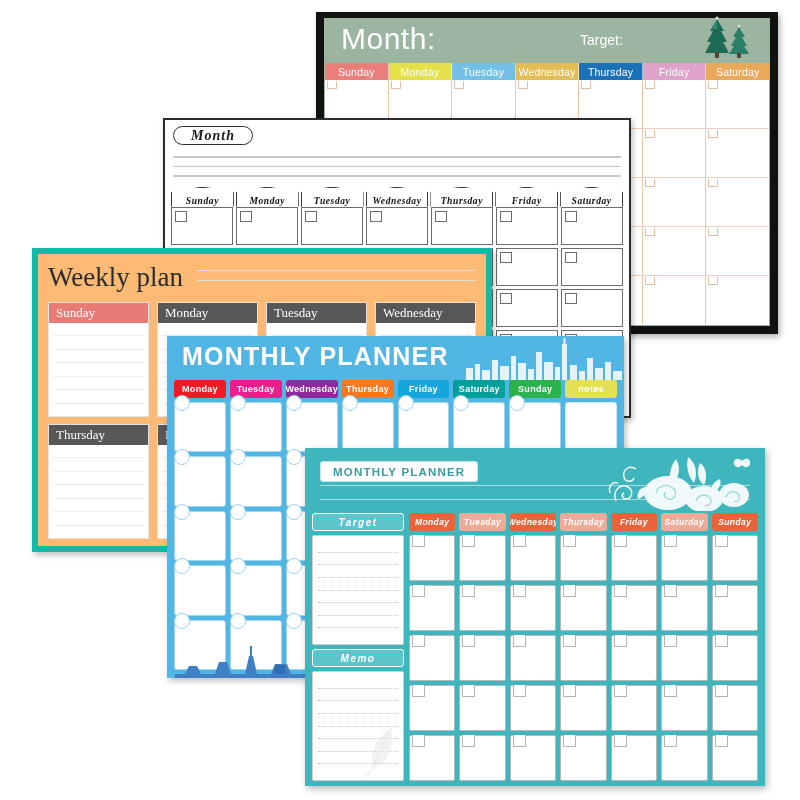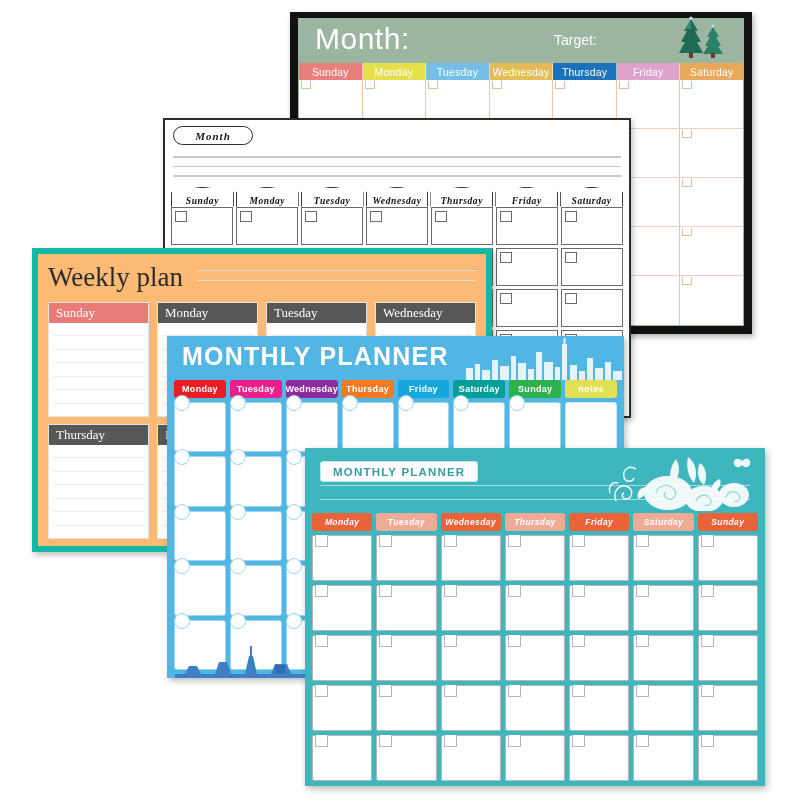--- a/index.html
+++ b/index.html
@@ -9,21 +9,21 @@
     background:#ffffff;
     font-family:"Liberation Sans", sans-serif;
     overflow:hidden;
     position:relative;
   }
   .stage{position:absolute;left:0;top:0;width:800px;height:800px;}
   .sheet{position:absolute;box-sizing:border-box;}
 
   
   #sheet-green{
-    left:290px;top:12px;width:462px;height:322px;
+    left:316px;top:12px;width:462px;height:322px;
     background:#111111;
     padding:6px 8px 8px 8px;
     box-shadow:2px 3px 6px rgba(0,0,0,.30);
   }
   #sheet-green .inner{
     width:100%;height:100%;
     background:#c6d6c4;
     box-sizing:border-box;
     display:flex;flex-direction:column;
     border:1px solid #9fb3a0;
@@ -68,21 +68,21 @@
     left:163px;top:118px;width:468px;height:300px;
     background:#ffffff;border:2px solid #2c2c2c;
     box-shadow:2px 3px 6px rgba(0,0,0,.25);
     box-sizing:border-box;
   }
   #sheet-script .pad{padding:5px 6px 0 6px;height:100%;box-sizing:border-box;display:flex;flex-direction:column;}
   .s-badge{
     width:78px;height:17px;border:1.5px solid #2f2f2f;border-radius:10px;
     display:flex;align-items:center;justify-content:center;
     font-family:"Liberation Serif", serif;font-style:italic;font-weight:700;
-    font-size:11px;color:#1a1a1a;letter-spacing:1px;margin:1px 0 3px 2px;flex:0 0 auto;
+    font-size:14px;color:#1a1a1a;letter-spacing:1px;margin:1px 0 3px 2px;flex:0 0 auto;
   }
   .s-lines{flex:0 0 auto;}
   .s-line{height:1.5px;background:#c9c9c9;margin:8px 2px;}
   .s-headrow{display:flex;height:20px;flex:0 0 auto;margin-top:2px;}
   .s-tab{
     flex:1 1 0;margin-right:2px;position:relative;
     border:1.3px solid #3a3a3a;border-bottom:none;
     display:flex;align-items:flex-end;justify-content:center;
     font-family:"Liberation Serif", serif;font-style:italic;font-weight:700;
     font-size:9.5px;color:#111;letter-spacing:.6px;
@@ -808,20 +808,47 @@
           <path d="M90 48 C92 42 100 40 104 45 C107 49 103 54 99 52"></path>
           <path d="M120 44 C122 38 130 37 133 42 C135 46 131 50 128 48"></path>
         </g>
         <g fill="#ffffff" opacity=".9">
           <path d="M136 8 C132 4 127 6 128 11 C129 15 134 15 136 12 C138 15 143 15 144 11 C145 6 140 4 136 8 Z"></path>
         </g>
       </svg>
     </div>
 
     <div class="t-body">
+      <div class="t-left">
+        <div class="t-lbl">Target</div>
+        <div class="t-pad">
+          <i></i>
+            <i></i>
+            <i></i>
+            <i></i>
+            <i></i>
+            <i></i>
+            <i></i>
+        </div>
+        <div class="t-lbl">Memo</div>
+        <div class="t-pad">
+          <i></i>
+            <i></i>
+            <i></i>
+            <i></i>
+            <i></i>
+            <i></i>
+            <i></i>
+          <svg class="t-feather" viewBox="0 0 34 52">
+            <path d="M26 2 C10 12 4 28 8 42 C18 40 30 26 26 2 Z" fill="#e6e6e6"></path>
+            <path d="M26 2 C18 18 12 32 8 42" stroke="#cfcfcf" stroke-width="1" fill="none"></path>
+            <path d="M8 42 L2 50" stroke="#cfcfcf" stroke-width="1.2" fill="none"></path>
+          </svg>
+        </div>
+      </div>
 
       <div class="t-right">
         <div class="t-headrow">
           <div class="t-tab" style="background:#e8633a">Monday</div>
           <div class="t-tab" style="background:#f0ab98">Tuesday</div>
           <div class="t-tab" style="background:#e8633a">Wednesday</div>
           <div class="t-tab" style="background:#f0ab98">Thursday</div>
           <div class="t-tab" style="background:#e8633a">Friday</div>
           <div class="t-tab" style="background:#f0ab98">Saturday</div>
           <div class="t-tab" style="background:#e8633a">Sunday</div>

